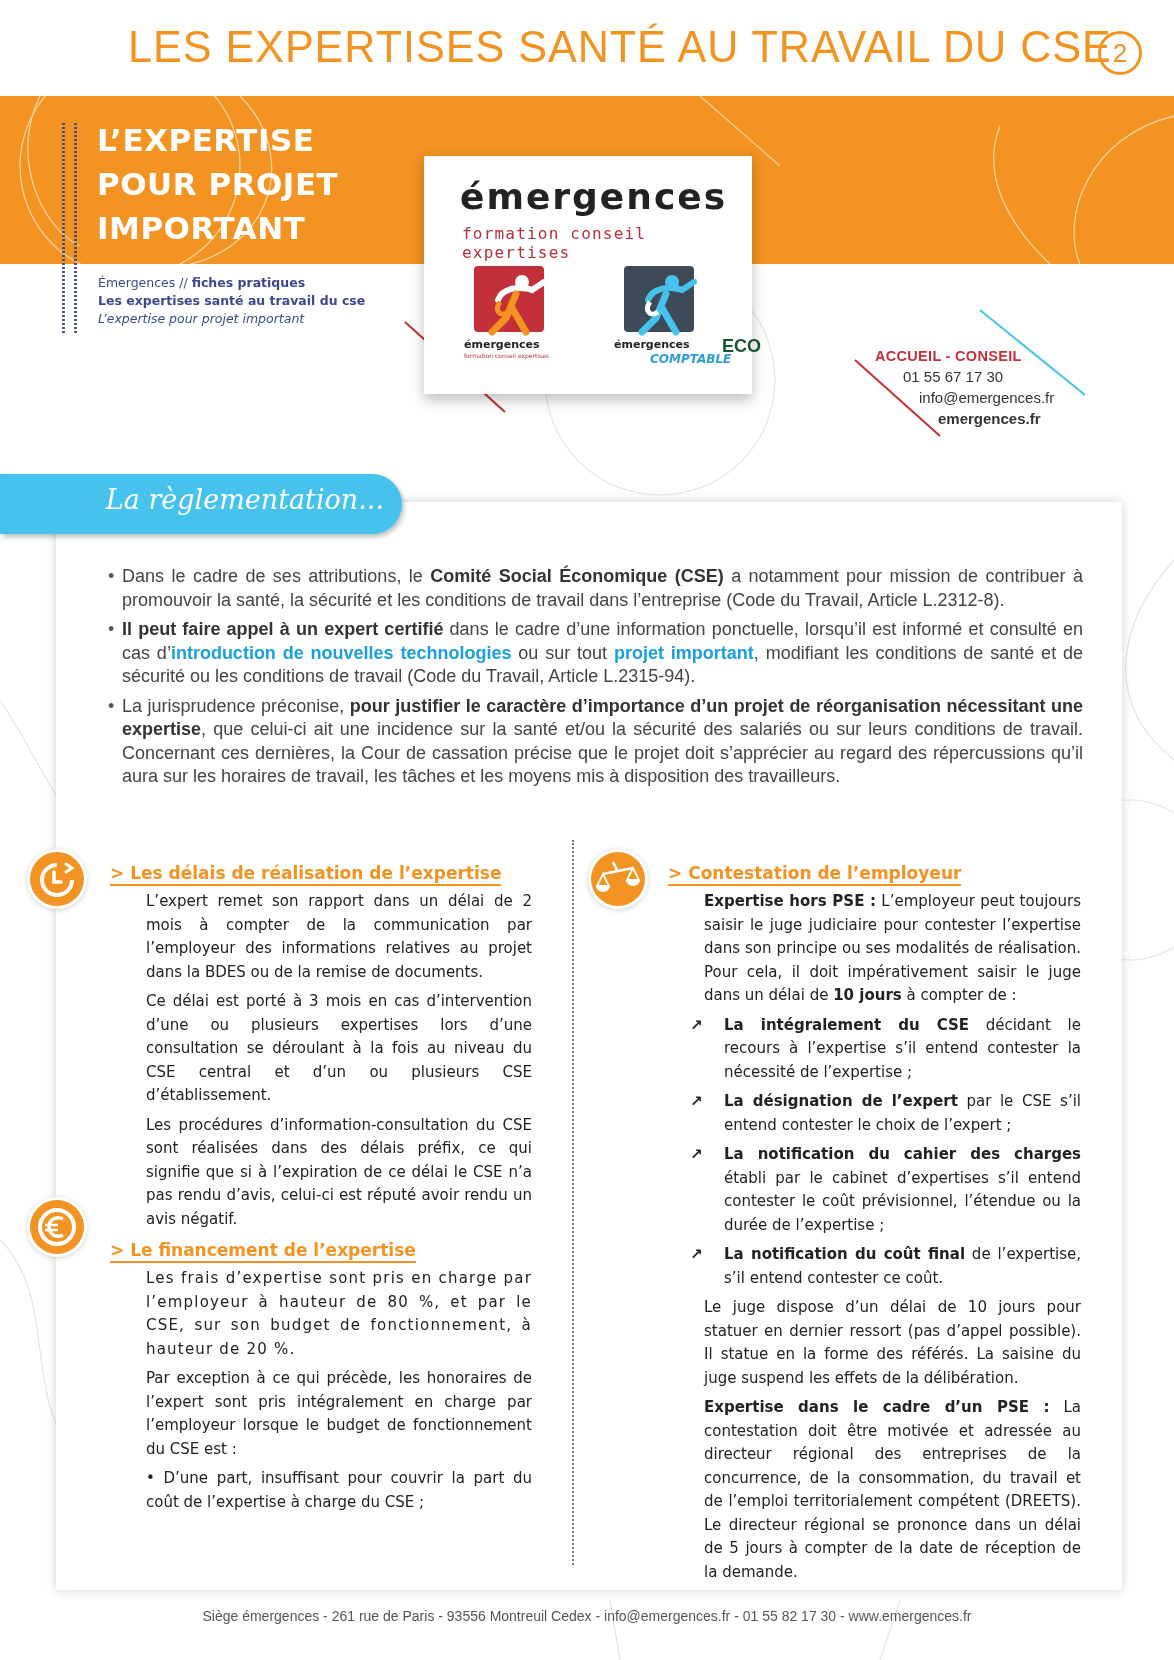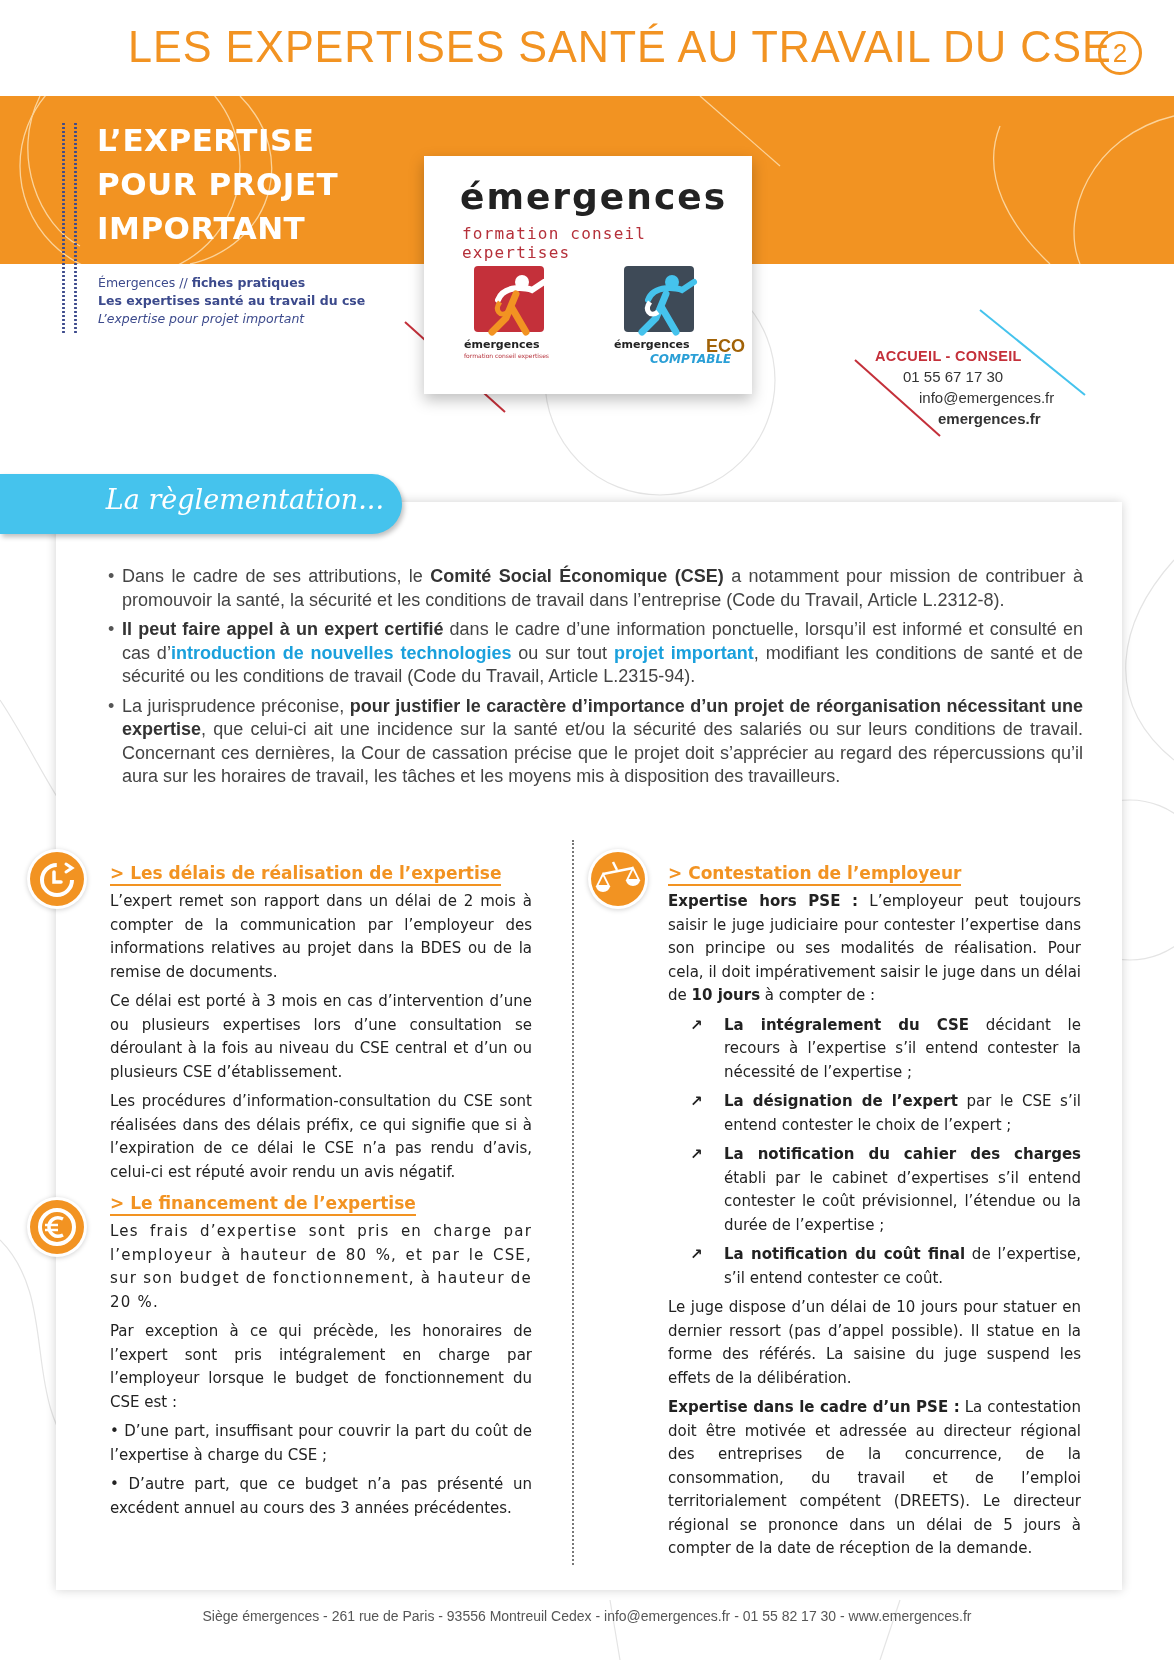--- a/index.html
+++ b/index.html
@@ -37,21 +37,21 @@
   .logo-card { position: absolute; left: 424px; top: 156px; width: 328px; height: 238px; background: #fff; z-index: 4;
     box-shadow: 0 6px 14px rgba(0,0,0,0.25); }
   .logo-card .brand { position: absolute; left: 36px; top: 20px; font-size: 36px; font-weight: bold; color: #222; letter-spacing: 2px; font-family: "DejaVu Sans", sans-serif; }
   .logo-card .tagline { position: absolute; left: 38px; top: 68px; font-size: 16px; color: #b5303a; letter-spacing: 1.2px; font-family: "DejaVu Sans Mono", monospace; }
   .logo-sub { position: absolute; top: 110px; width: 120px; height: 110px; }
   .logo-sub.left { left: 40px; } .logo-sub.right { left: 190px; }
   .logo-sub .sq { position: absolute; left: 10px; top: 0; width: 70px; height: 66px; border-radius: 4px; }
   .logo-sub .cap { position: absolute; left: 0; top: 72px; font-size: 11px; font-weight: bold; color: #222; white-space: nowrap; }
   .logo-sub .cap2 { position: absolute; left: 0; top: 86px; font-size: 6px; color: #b5303a; white-space: nowrap; }
   .logo-sub .cap3 { position: absolute; left: 36px; top: 86px; font-size: 12px; font-weight: bold; color: #2a9fd6; white-space: nowrap; font-style: italic; }
-  .logo-sub .eco { position: absolute; left: 92px; top: 70px; font-size: 18px; font-weight: bold; color: #a16207; font-family: "Liberation Sans", sans-serif; }
+  .logo-sub .eco { position: absolute; left: 108px; top: 70px; font-size: 18px; font-weight: bold; color: #14532d; font-family: "Liberation Sans", sans-serif; }
 
   .contact { position: absolute; z-index: 3; font-family: "Liberation Sans", sans-serif; }
   .contact .head { position: absolute; left: 875px; top: 348px; color: #c4303a; font-weight: bold; font-size: 14.5px; white-space: nowrap; letter-spacing: 0.3px; }
   .contact .phone { position: absolute; left: 903px; top: 368px; color: #333; font-size: 15px; white-space: nowrap; }
   .contact .mail { position: absolute; left: 919px; top: 389px; color: #333; font-size: 15px; white-space: nowrap; }
   .contact .web { position: absolute; left: 938px; top: 410px; color: #333; font-size: 15px; font-weight: bold; white-space: nowrap; }
 
   .main-panel { position: absolute; left: 56px; top: 502px; width: 1066px; height: 1088px; background: #fff; z-index: 2;
     box-shadow: 0 0 10px rgba(0,0,0,0.18); }
 
@@ -64,21 +64,21 @@
   .reg-list li::before { content: "•"; position: absolute; left: 0; top: 0; color: #555; }
   .reg-list b { color: #333; }
   .reg-list .blue { color: #1aa0dc; font-weight: bold; }
 
   .divider-v { position: absolute; left: 572px; top: 840px; width: 0; height: 725px; border-left: 2px dotted #777; z-index: 6; }
 
   .col { position: absolute; z-index: 6; font-family: "DejaVu Sans", sans-serif; font-size: 15px; line-height: 23.5px; color: #222; }
   .col.left { left: 110px; top: 862px; width: 422px; }
   .col.right { left: 668px; top: 862px; width: 413px; }
   .col h3 { font-size: 17px; font-weight: bold; color: #f29322; border-bottom: 2px solid #f29322; display: inline-block; line-height: 22px; margin-bottom: 4px; padding-bottom: 0; }
-  .col p { margin-bottom: 6px; text-align: justify; }
+  .col p { margin-bottom: 6px; text-align: justify; margin-left: 36px; }
   .arrows { list-style: none; padding-left: 56px; margin-bottom: 6px; }
   .arrows li { position: relative; margin-bottom: 6px; text-align: justify; }
   .arrows li .arr { position: absolute; left: -34px; top: 0; font-weight: bold; color: #222; }
 
   .sect-icon { position: absolute; z-index: 7; width: 54px; height: 54px; border-radius: 50%; background: #f29322;
     box-shadow: 0 0 0 3px #fff, 0 1px 5px 3px rgba(0,0,0,0.18); }
   .sect-icon svg { position: absolute; left: 0; top: 0; }
 
   .footer { position: absolute; left: 0; top: 1608px; width: 1174px; text-align: center; z-index: 6; font-family: "Liberation Sans", sans-serif;
     font-size: 14px; color: #555; }
@@ -211,21 +211,20 @@
 <div class="col left">
   <h3>&gt; Les délais de réalisation de l’expertise</h3>
   <p>L’expert remet son rapport dans un délai de 2 mois à compter de la communication par l’employeur des informations relatives au projet dans la BDES ou de la remise de documents.</p>
   <p>Ce délai est porté à 3 mois en cas d’intervention d’une ou plusieurs expertises lors d’une consultation se déroulant à la fois au niveau du CSE central et d’un ou plusieurs CSE d’établissement.</p>
   <p>Les procédures d’information-consultation du CSE sont réalisées dans des délais préfix, ce qui signifie que si à l’expiration de ce délai le CSE n’a pas rendu d’avis, celui-ci est réputé avoir rendu un avis négatif.</p>
   <div style="height:2px"></div>
   <h3>&gt; Le financement de l’expertise</h3>
   <p style="letter-spacing:1.2px;">Les frais d’expertise sont pris en charge par l’employeur à hauteur de 80 %, et par le CSE, sur son budget de fonctionnement, à hauteur de 20 %.</p>
   <p>Par exception à ce qui précède, les honoraires de l’expert sont pris intégralement en charge par l’employeur lorsque le budget de fonctionnement du CSE est :</p>
   <p>• D’une part, insuffisant pour couvrir la part du coût de l’expertise à charge du CSE ;</p>
-  <p>• D’autre part, que ce budget n’a pas présenté un excédent annuel au cours des 3 années précédentes.</p>
 </div>
 
 <div class="col right">
   <h3>&gt; Contestation de l’employeur</h3>
   <p><b>Expertise hors PSE :</b><span> L’employeur peut toujours saisir le juge judiciaire pour contester l’expertise dans son principe ou ses modalités de réalisation. Pour cela, il doit impérativement saisir le juge dans un délai de </span><b>10 jours</b><span> à compter de :</span></p>
   <ul class="arrows">
     <li><span class="arr">↗</span><b>La intégralement du CSE</b><span> décidant le recours à l’expertise s’il entend contester la nécessité de l’expertise ;</span></li>
     <li><span class="arr">↗</span><b>La désignation de l’expert</b><span> par le CSE s’il entend contester le choix de l’expert ;</span></li>
     <li><span class="arr">↗</span><b>La notification du cahier des charges</b><span> établi par le cabinet d’expertises s’il entend contester le coût prévisionnel, l’étendue ou la durée de l’expertise ;</span></li>
     <li><span class="arr">↗</span><b>La notification du coût final</b><span> de l’expertise, s’il entend contester ce coût.</span></li>

